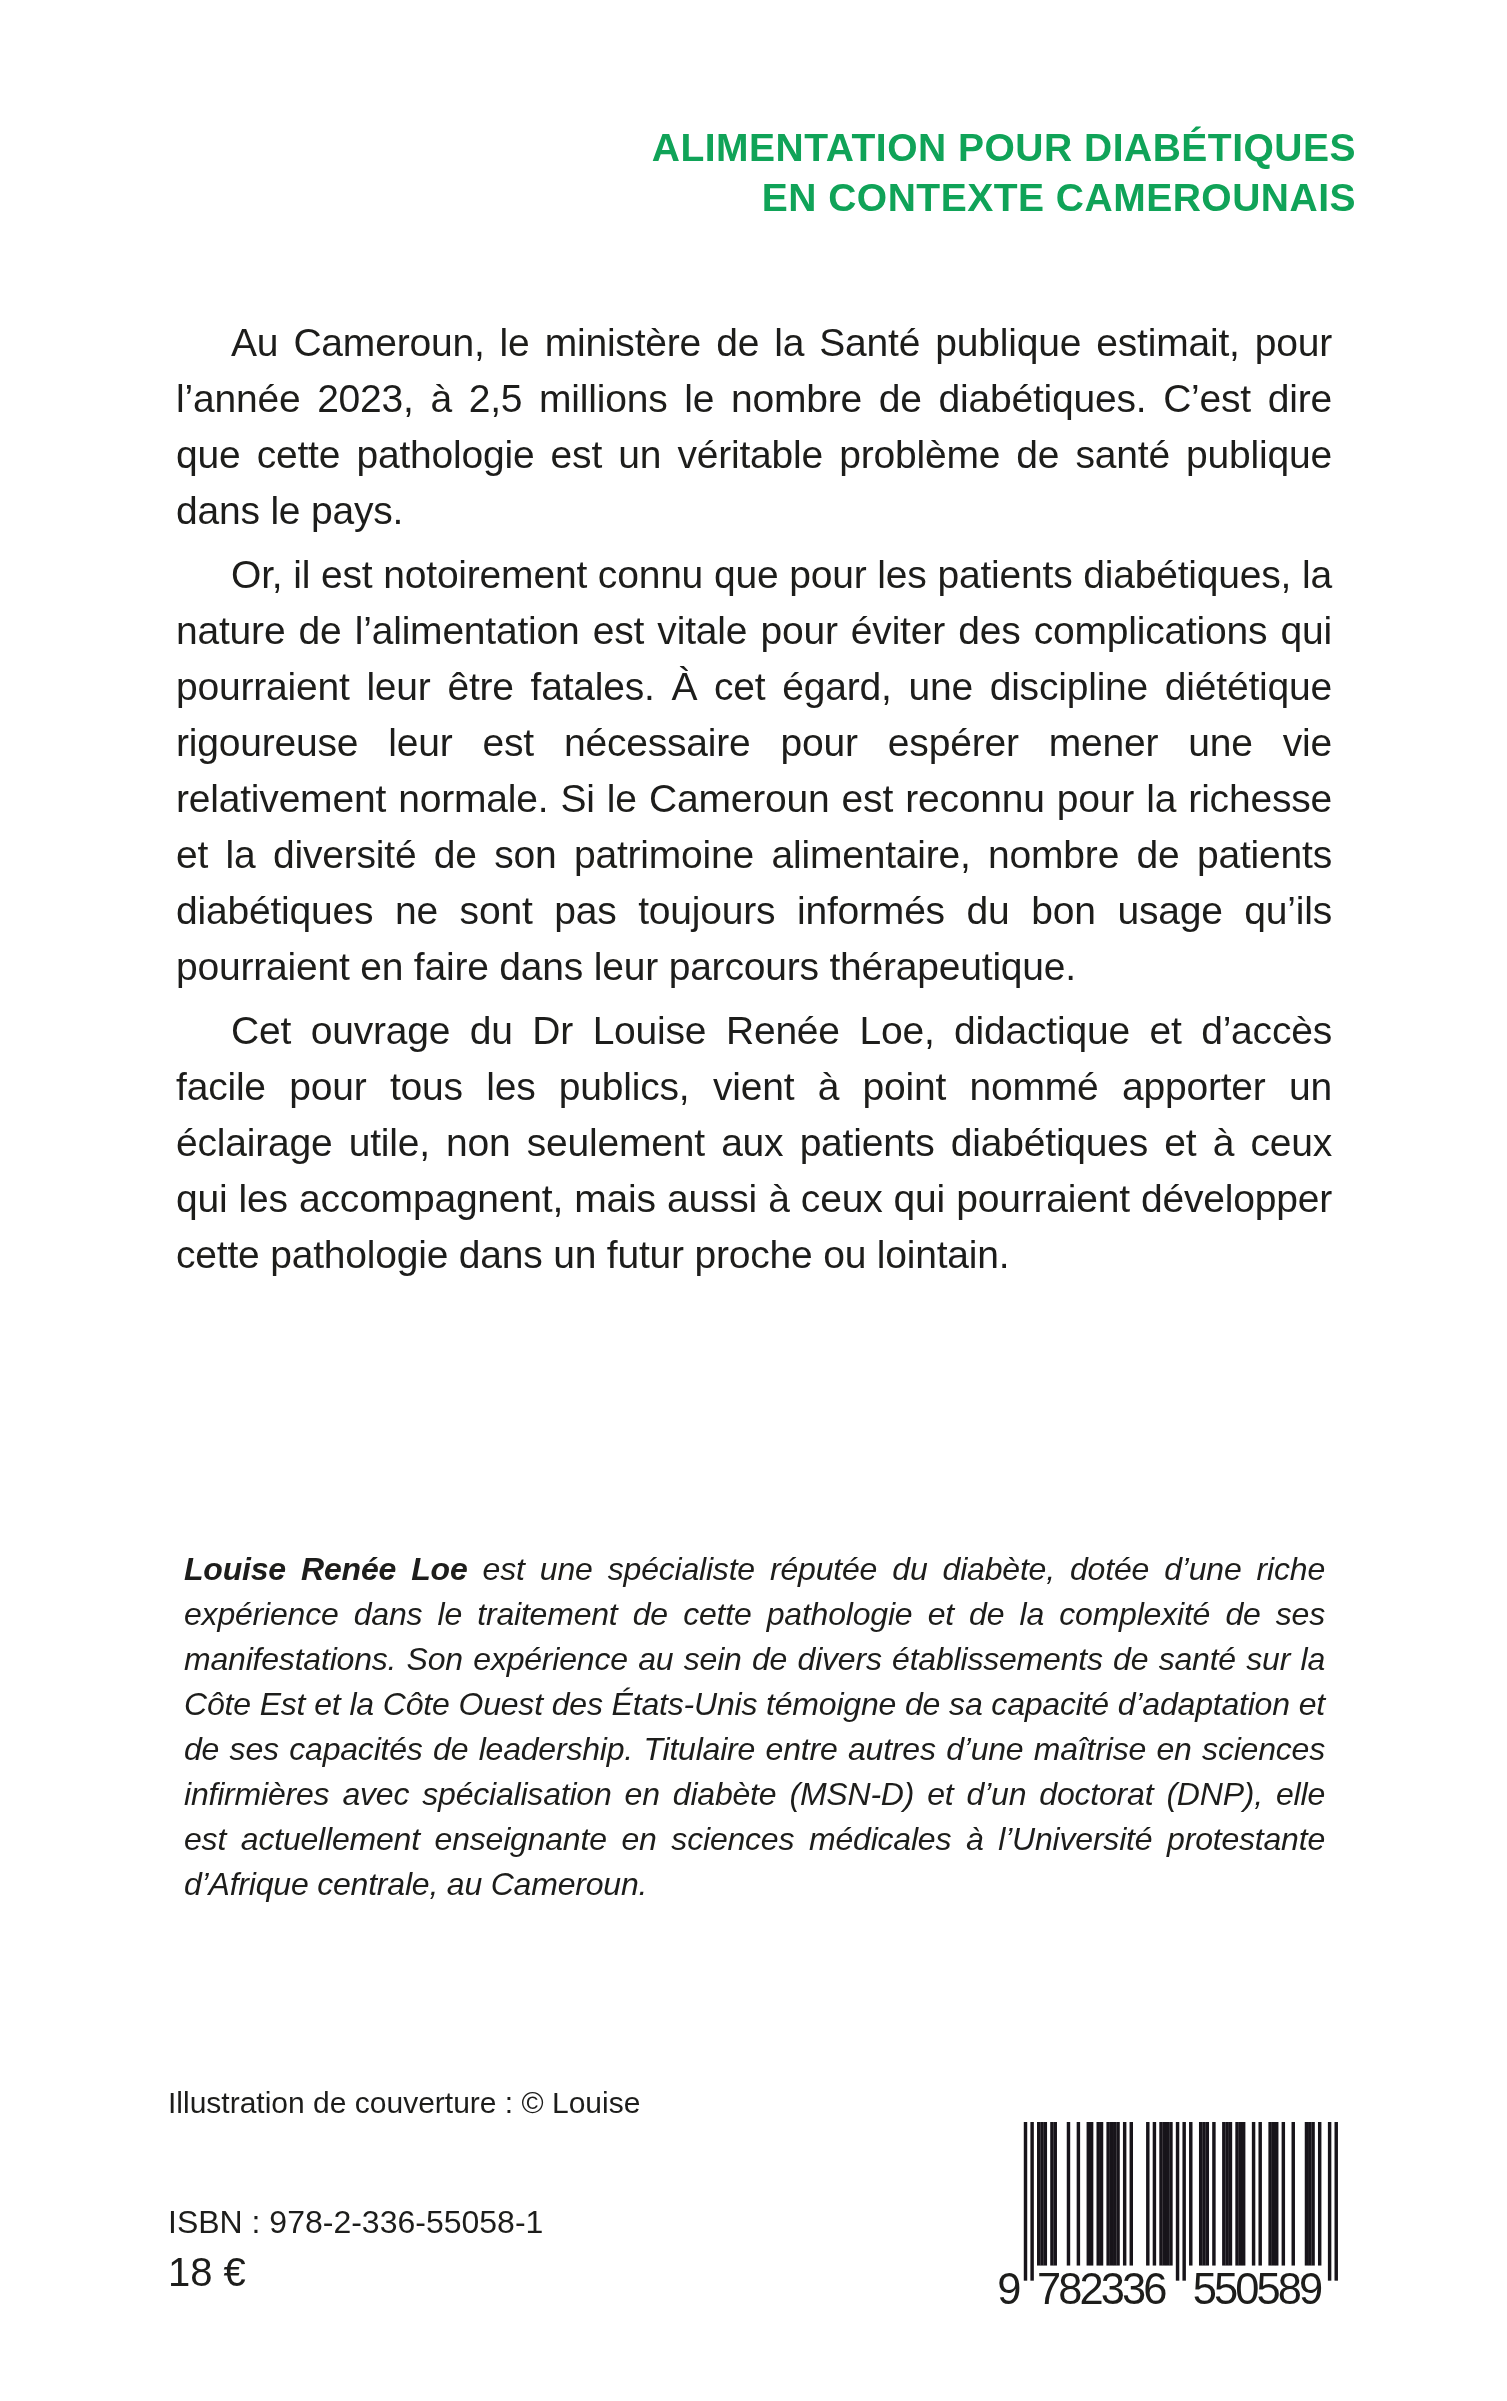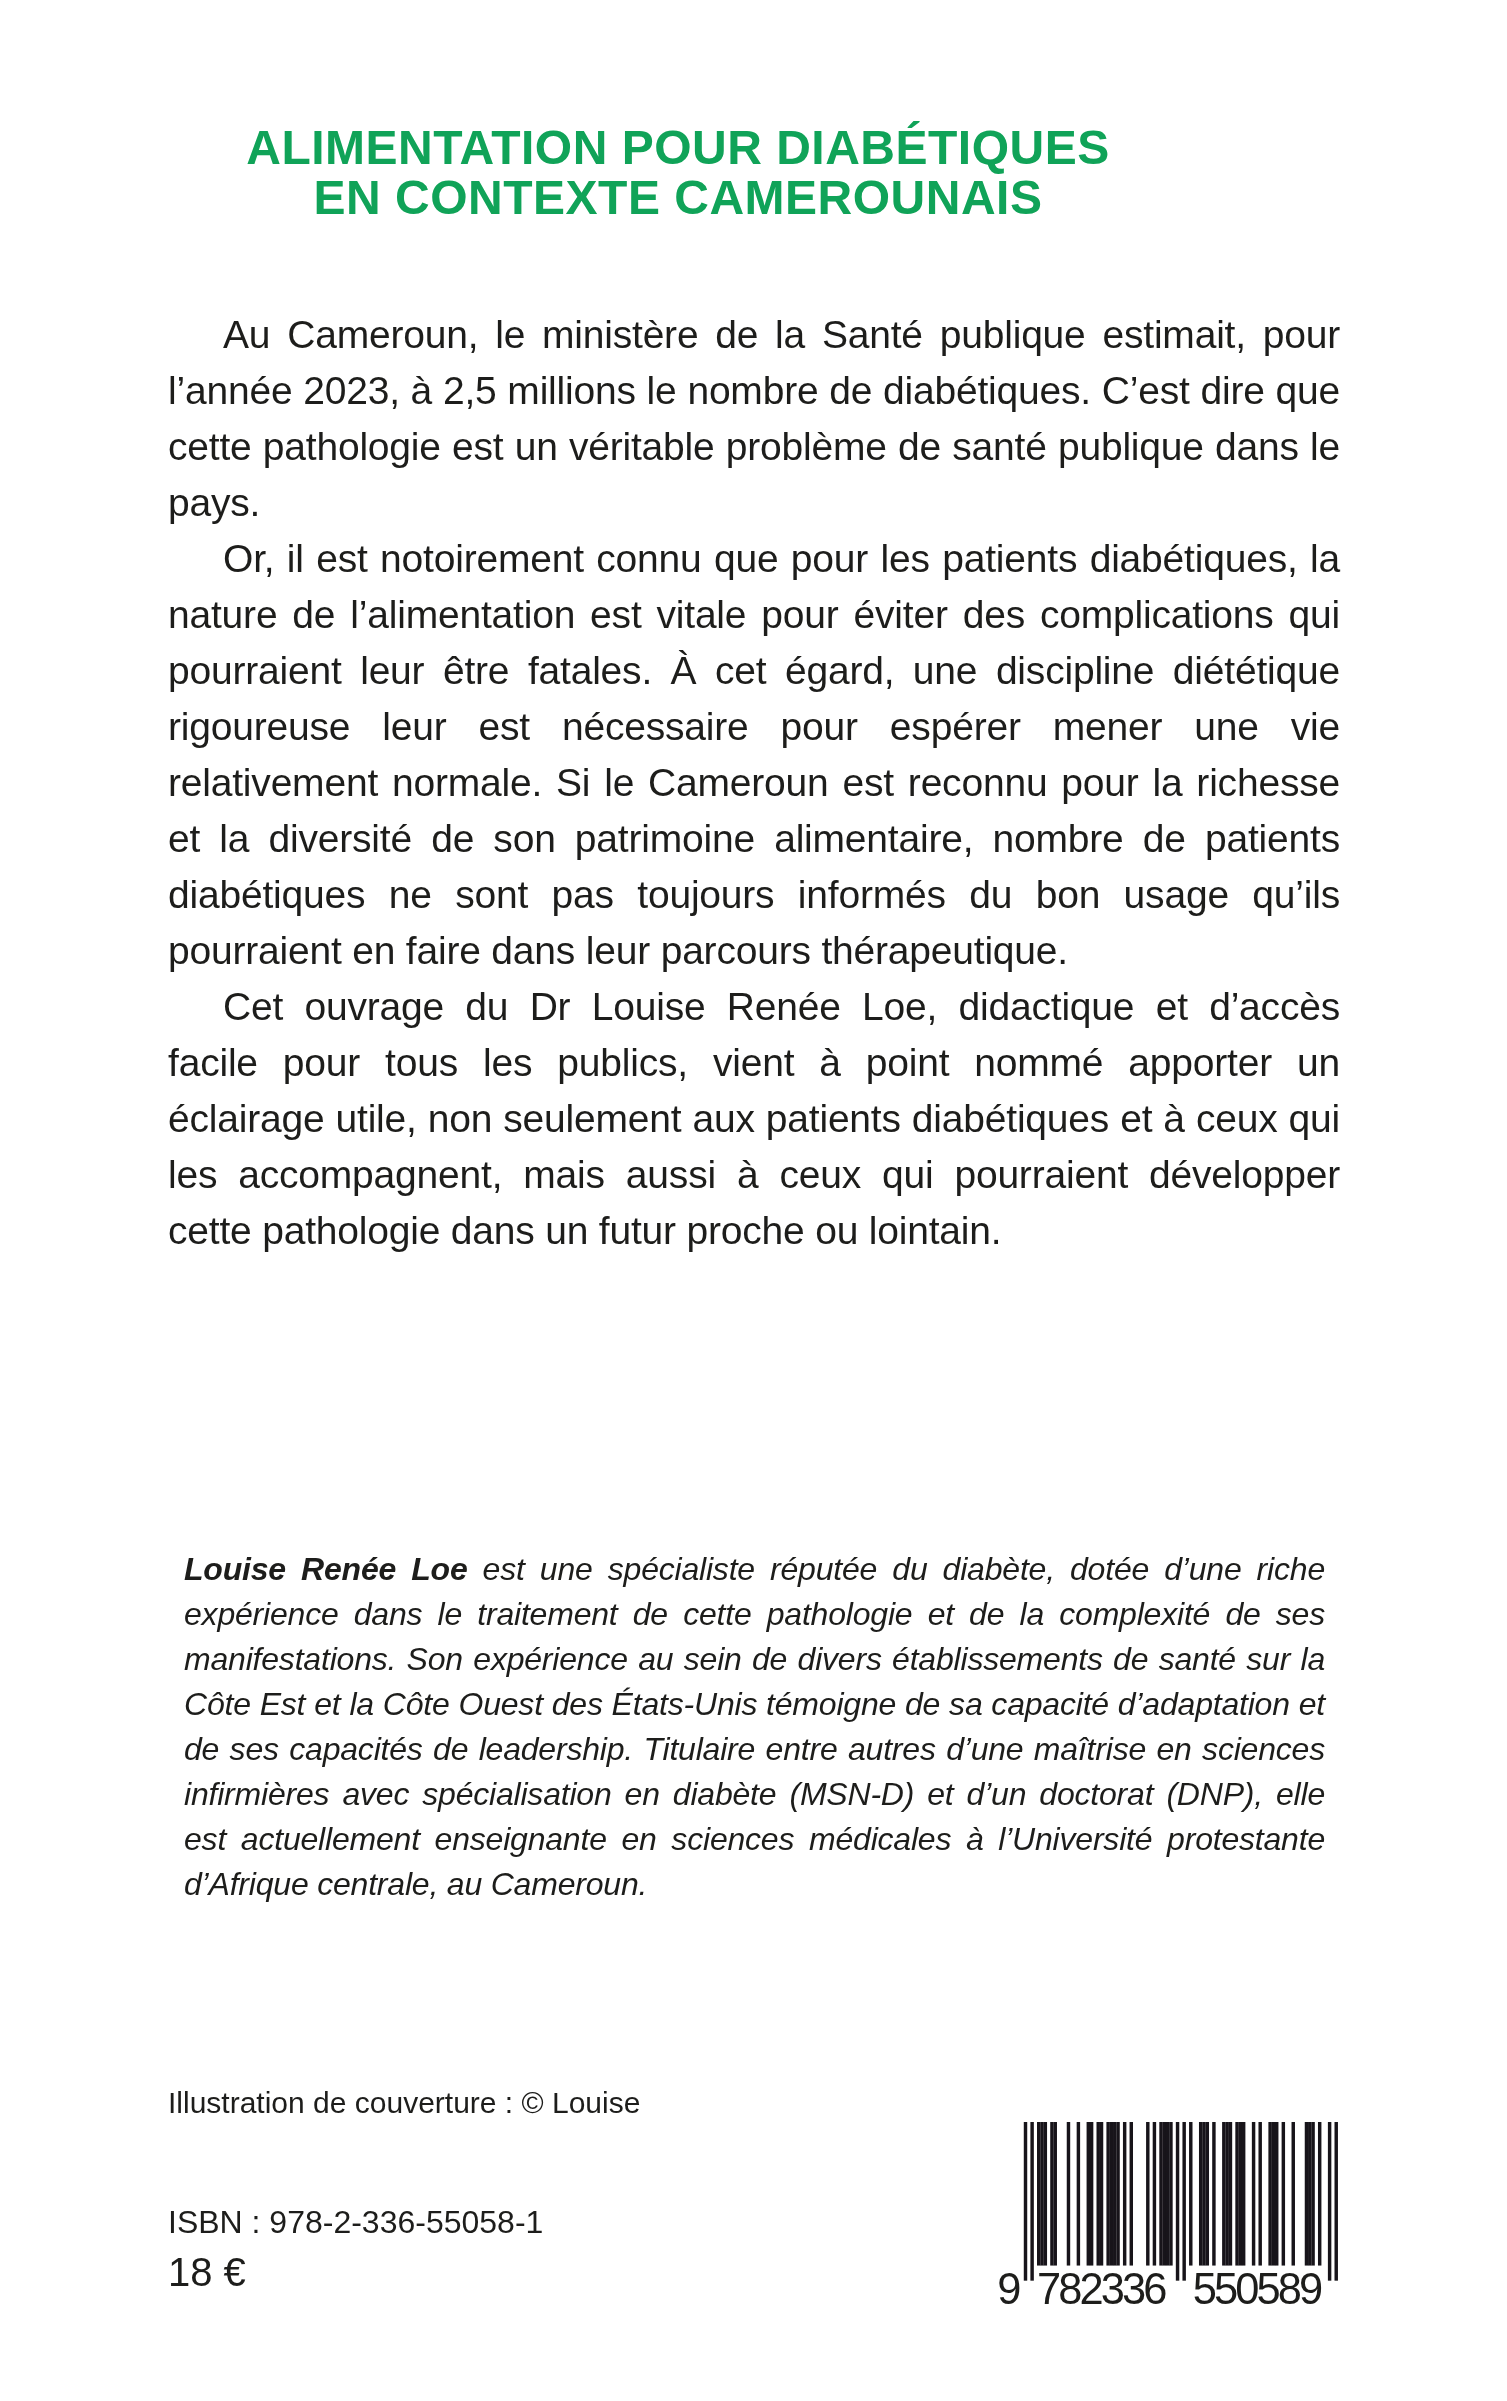--- a/index.html
+++ b/index.html
@@ -5,30 +5,30 @@
   html,body{margin:0;padding:0;}
   body{
     width:1508px;height:2402px;position:relative;background:#ffffff;
     font-family:"Liberation Sans",sans-serif;color:#1d1d1b;
     -webkit-font-smoothing:antialiased;
   }
   .page{position:absolute;inset:0;background:#ffffff;overflow:hidden;}
 
   .book-title{
     position:absolute;top:123px;left:0;width:1356px;
-    text-align:center;font-weight:bold;color:#10A358;
-    font-size:48px;line-height:50px;letter-spacing:0.5px;
+    text-align:right;font-weight:bold;color:#10A358;
+    font-size:39px;line-height:50px;letter-spacing:0.5px;
   }
 
   .synopsis{
     position:absolute;top:307px;left:168px;width:1172px;
     font-size:39px;line-height:56px;text-align:justify;
     letter-spacing:-0.2px;
   }
-  .synopsis p{margin:0;text-indent:55px;}
+  .synopsis p{margin:8px;text-indent:55px;}
 
   .bio{
     position:absolute;top:1531px;left:168px;width:1173px;
     font-size:32px;line-height:45px;text-align:justify;
     font-style:italic;letter-spacing:-0.2px;
   }
   .bio p{margin:16px;}
   .bio .author-name{font-weight:bold;}
 
   .cover-credit{

